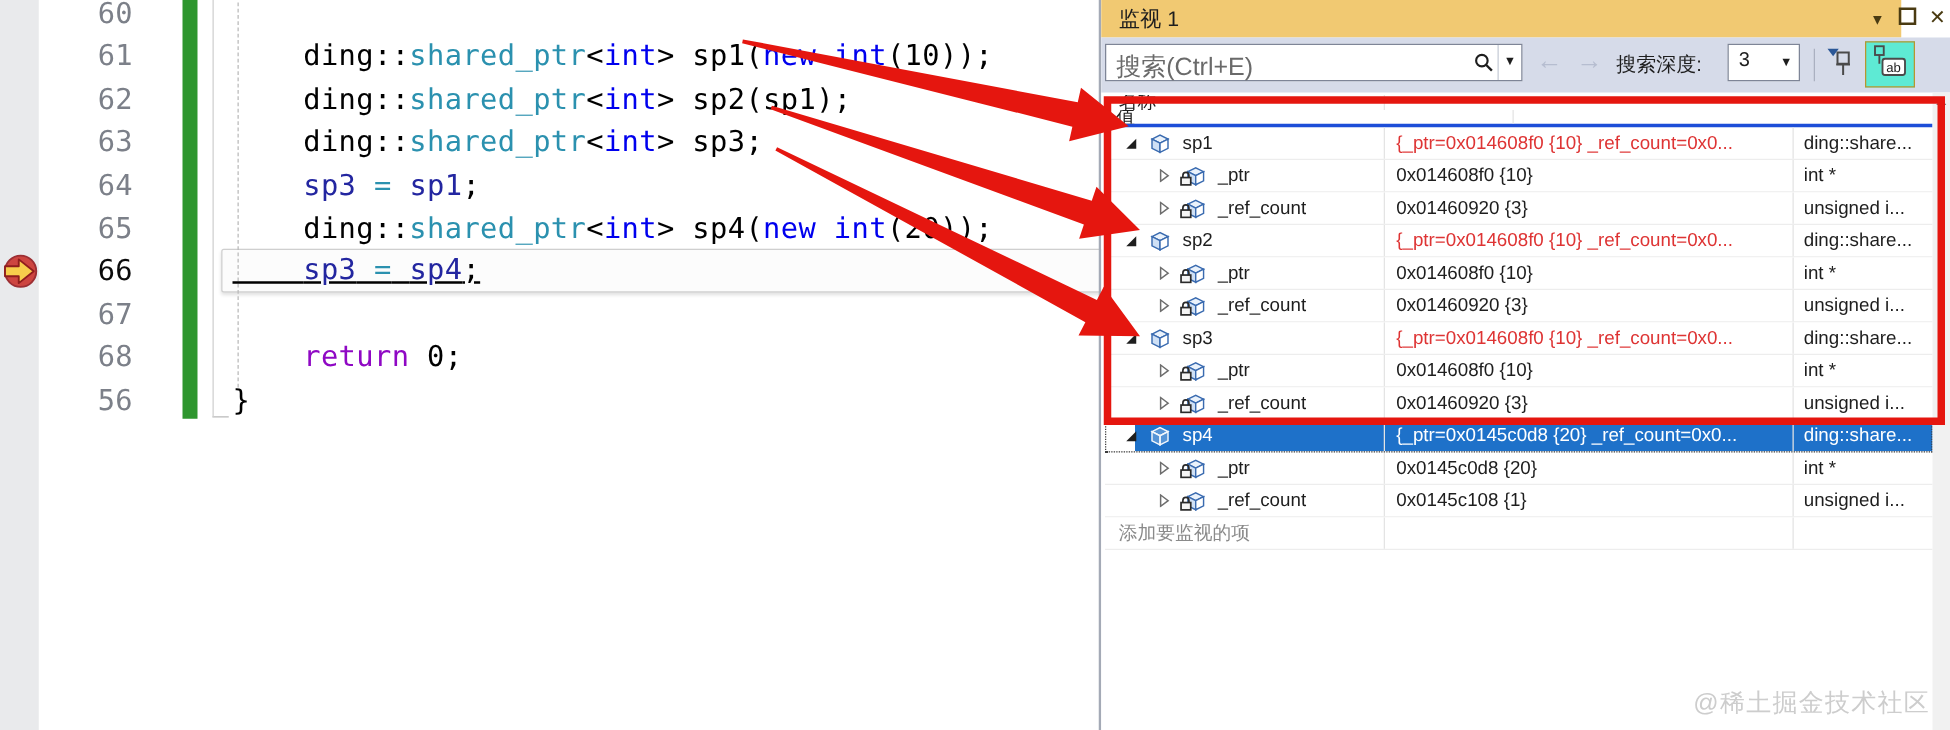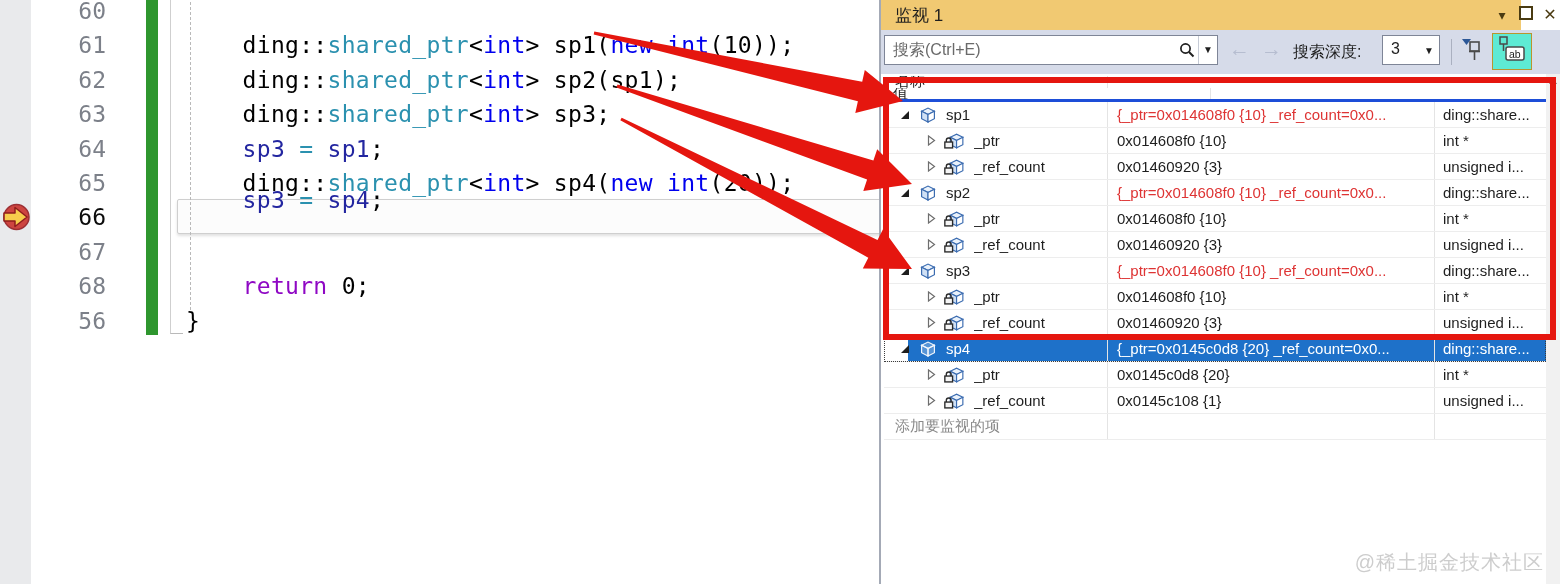--- a/index.html
+++ b/index.html
@@ -33,21 +33,21 @@
   #watch{position:absolute;left:881px;top:0;width:679px;height:584px;background:#fff;}
   #watch-titlebar{position:absolute;left:0;top:0;width:640px;height:30px;background:var(--tan);}
   #watch-title{position:absolute;left:14px;top:4px;font-size:17px;color:#1e1e1e;}
   .tb-btn{position:absolute;top:3px;width:22px;height:24px;text-align:center;line-height:24px;
           color:#4a3b12;font-size:14px;cursor:default;}
   #btn-winpos{left:610px;} #btn-max{left:634px;} #btn-close{left:658px;font-size:16px;}
   #btn-max b{display:inline-block;width:10px;height:10px;border:2px solid #4a3b12;}
   #watch-toolbar{position:absolute;left:0;top:30px;width:679px;height:44px;background:var(--toolbar);}
   #search-box{position:absolute;left:3px;top:5px;width:334px;height:30px;background:#fff;
               border:1px solid #7e8597;box-sizing:border-box;}
-  #search-placeholder{position:absolute;left:8px;top:4px;font-size:16px;color:#6a6a6a;}
+  #search-placeholder{position:absolute;left:8px;top:4px;font-size:20px;color:#6a6a6a;}
   #search-mag{position:absolute;right:22px;top:6px;}
   #search-drop{position:absolute;right:0;top:0;width:18px;height:28px;border-left:1px solid #c6cbd6;
                text-align:center;line-height:28px;font-size:10px;color:#1e1e1e;}
   .nav-arr{position:absolute;top:7px;font-size:21px;color:#b6bdd0;}
   #nav-back{left:348px;} #nav-fwd{left:380px;}
   #depth-label{position:absolute;left:412px;top:12px;font-size:16px;color:#1e1e1e;}
   #depth-select{position:absolute;left:501px;top:5px;width:58px;height:30px;background:#fff;
                 border:1px solid #7e8597;box-sizing:border-box;}
   #depth-value{position:absolute;left:8px;top:4px;font-size:16px;color:#1e1e1e;}
   #depth-caret{position:absolute;right:5px;top:9px;font-size:10px;color:#1e1e1e;}
@@ -111,21 +111,21 @@
   <div id="collapse-guide"></div>
   <div id="curline-box"></div>
   <div id="dash-guide"></div>
   <div id="code-lines">
       <div class="codeline" style="top: -6px;"></div>
       <div class="codeline" style="top: 28.4px;"><span class="tk-p">    ding::</span><span class="tk-ty">shared_ptr</span><span class="tk-p">&lt;</span><span class="tk-kw">int</span><span class="tk-p">&gt; sp1(</span><span class="tk-kw">new</span><span class="tk-p"> </span><span class="tk-kw">int</span><span class="tk-p">(10));</span></div>
       <div class="codeline" style="top: 62.8px;"><span class="tk-p">    ding::</span><span class="tk-ty">shared_ptr</span><span class="tk-p">&lt;</span><span class="tk-kw">int</span><span class="tk-p">&gt; sp2(sp1);</span></div>
       <div class="codeline" style="top: 97.2px;"><span class="tk-p">    ding::</span><span class="tk-ty">shared_ptr</span><span class="tk-p">&lt;</span><span class="tk-kw">int</span><span class="tk-p">&gt; sp3;</span></div>
       <div class="codeline" style="top: 131.6px;"><span class="tk-p">    </span><span class="tk-var">sp3</span><span class="tk-p"> </span><span class="tk-op">=</span><span class="tk-p"> </span><span class="tk-var">sp1</span><span class="tk-p">;</span></div>
       <div class="codeline" style="top: 166px;"><span class="tk-p">    ding::</span><span class="tk-ty">shared_ptr</span><span class="tk-p">&lt;</span><span class="tk-kw">int</span><span class="tk-p">&gt; sp4(</span><span class="tk-kw">new</span><span class="tk-p"> </span><span class="tk-kw">int</span><span class="tk-p">(20));</span></div>
-      <div class="codeline" style="top: 183px;"><span class="tk-p">    </span><span class="tk-var">sp3</span><span class="tk-p"> </span><span class="tk-op">=</span><span class="tk-p"> </span><span class="tk-var">sp4</span><span class="tk-p">;</span></div>
+      <div class="codeline" style="top: 199px; text-decoration: underline;"><span class="tk-p">    </span><span class="tk-var">sp3</span><span class="tk-p"> </span><span class="tk-op">=</span><span class="tk-p"> </span><span class="tk-var">sp4</span><span class="tk-p">;</span></div>
       <div class="codeline" style="top: 234.8px;"></div>
       <div class="codeline" style="top: 269.2px;"><span class="tk-p">    </span><span class="tk-ctrl">return</span><span class="tk-p"> 0;</span></div>
       <div class="codeline" style="top: 303.6px;"><span class="tk-p">}</span></div>
     </div>
 
   <div id="splitter"></div>
 
   <div id="watch">
     <div id="watch-titlebar">
       <span id="watch-title">监视 1</span>

